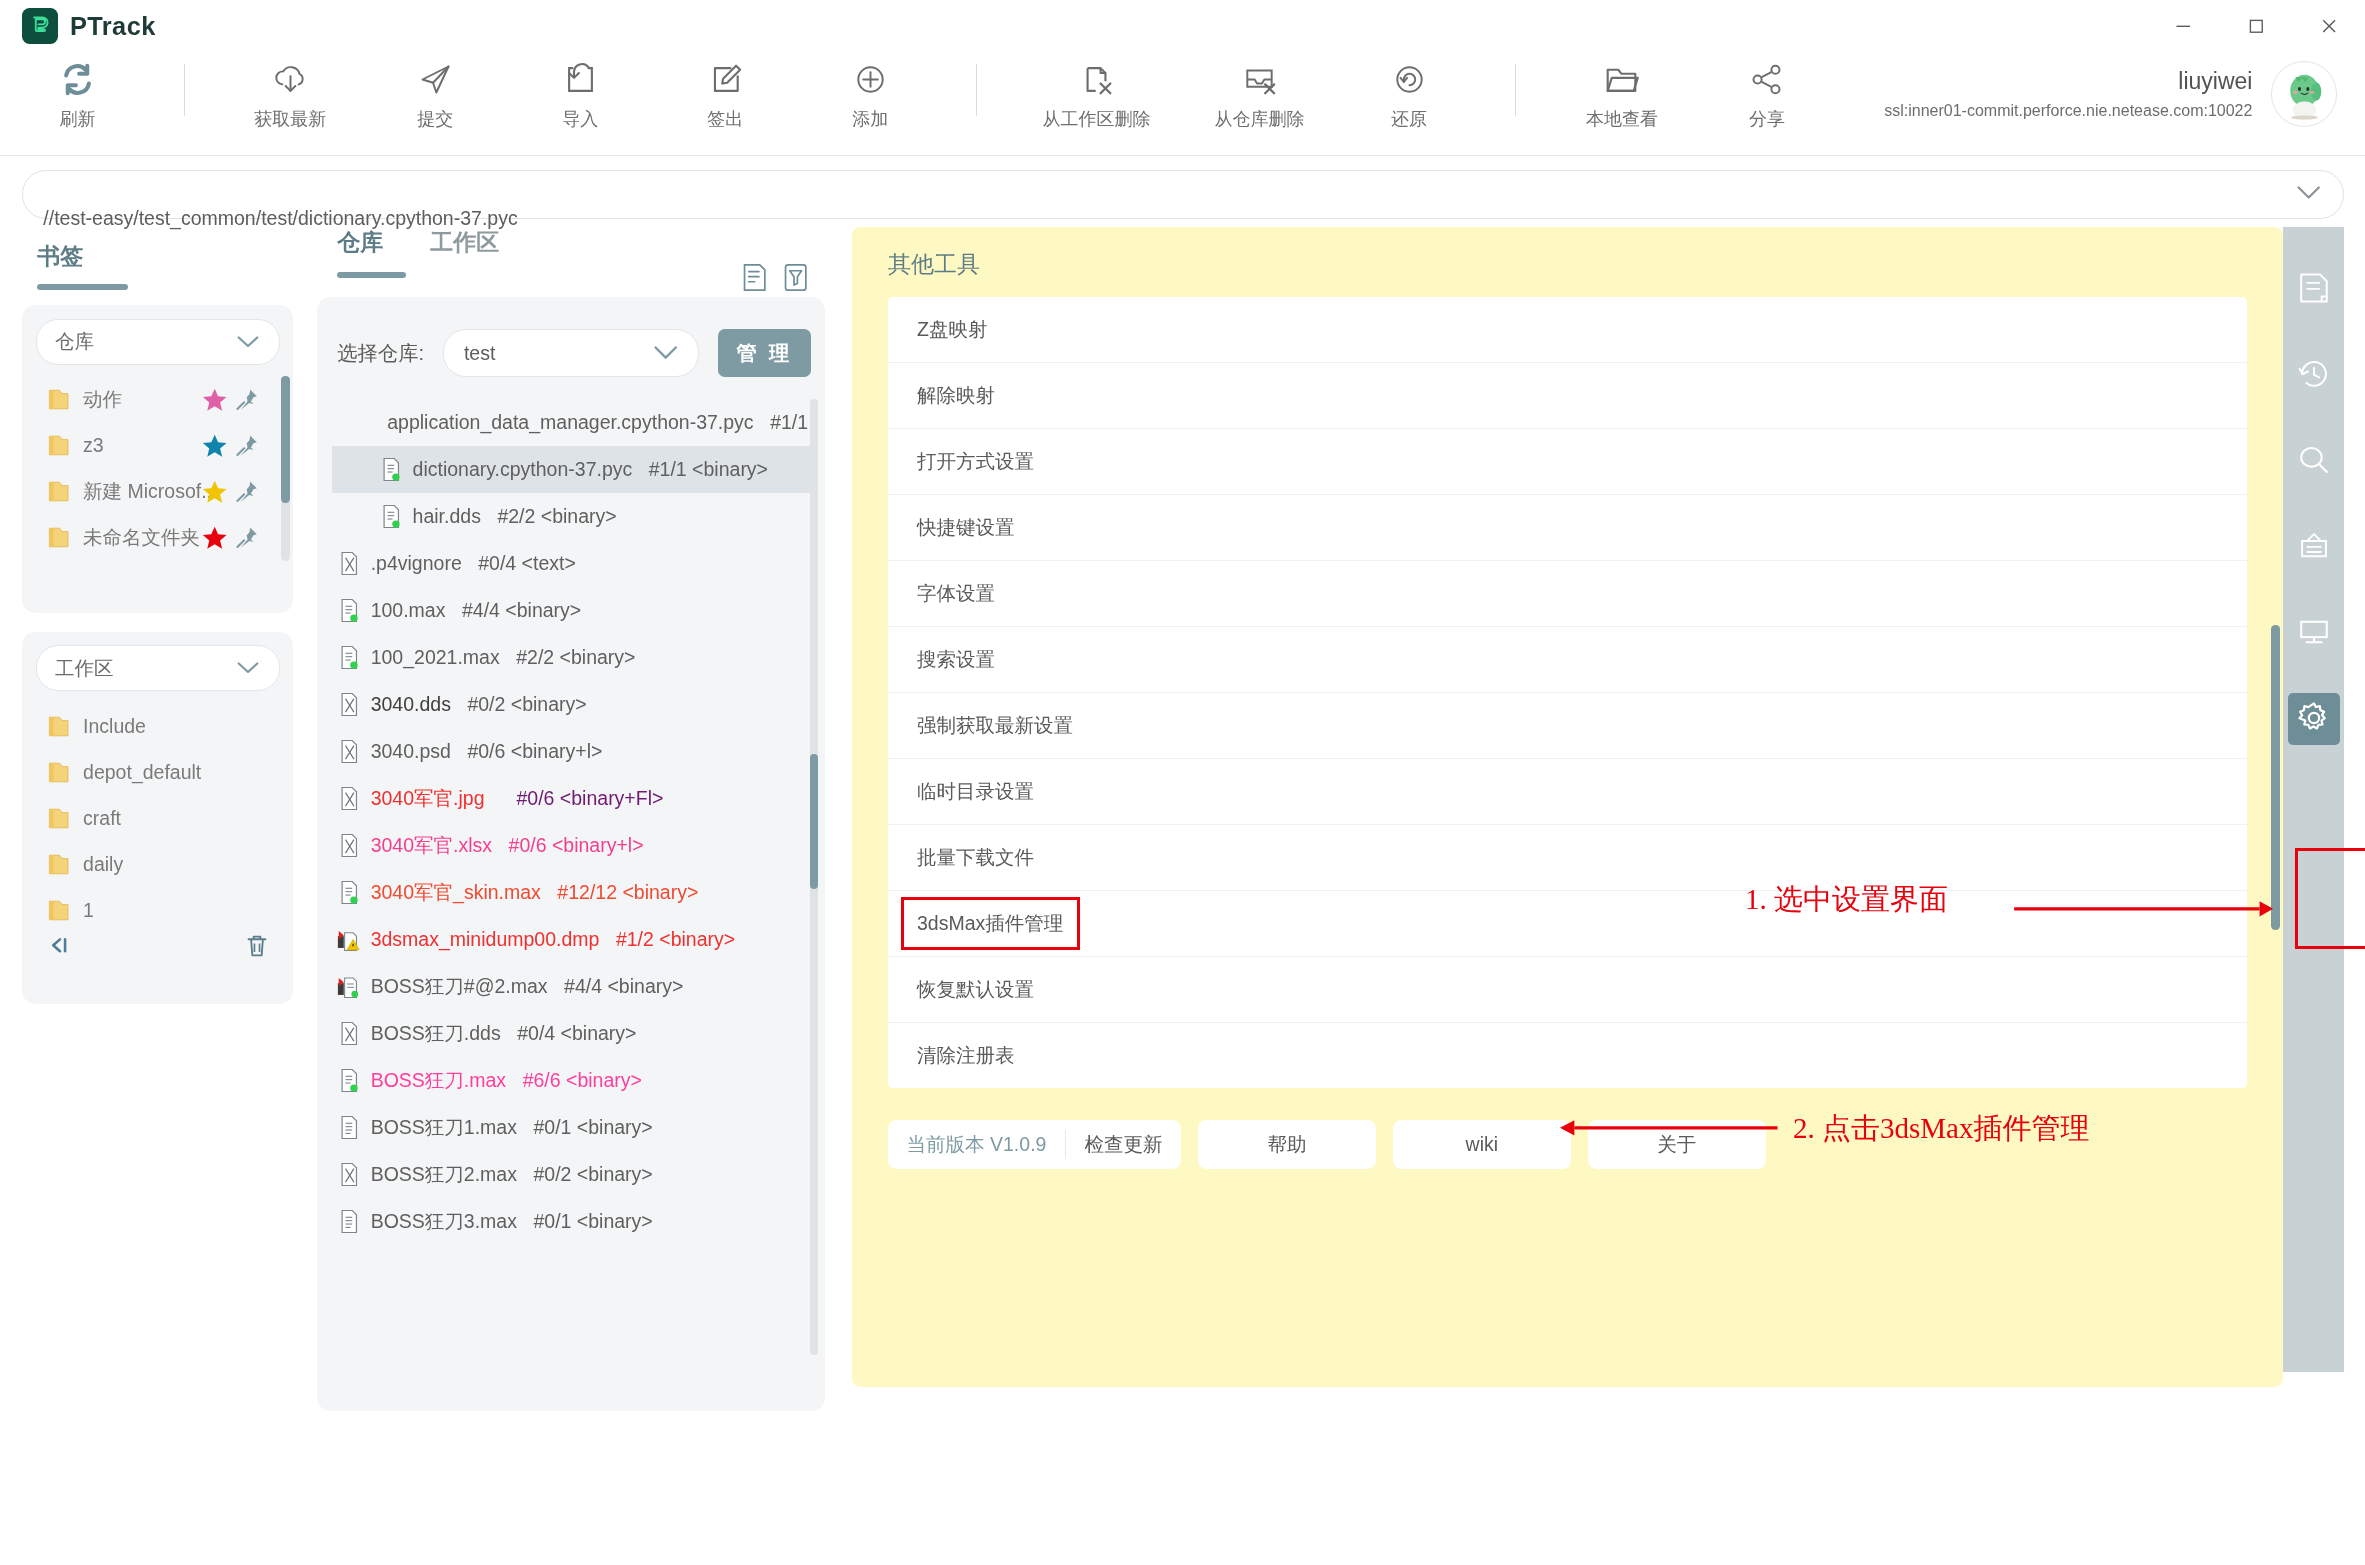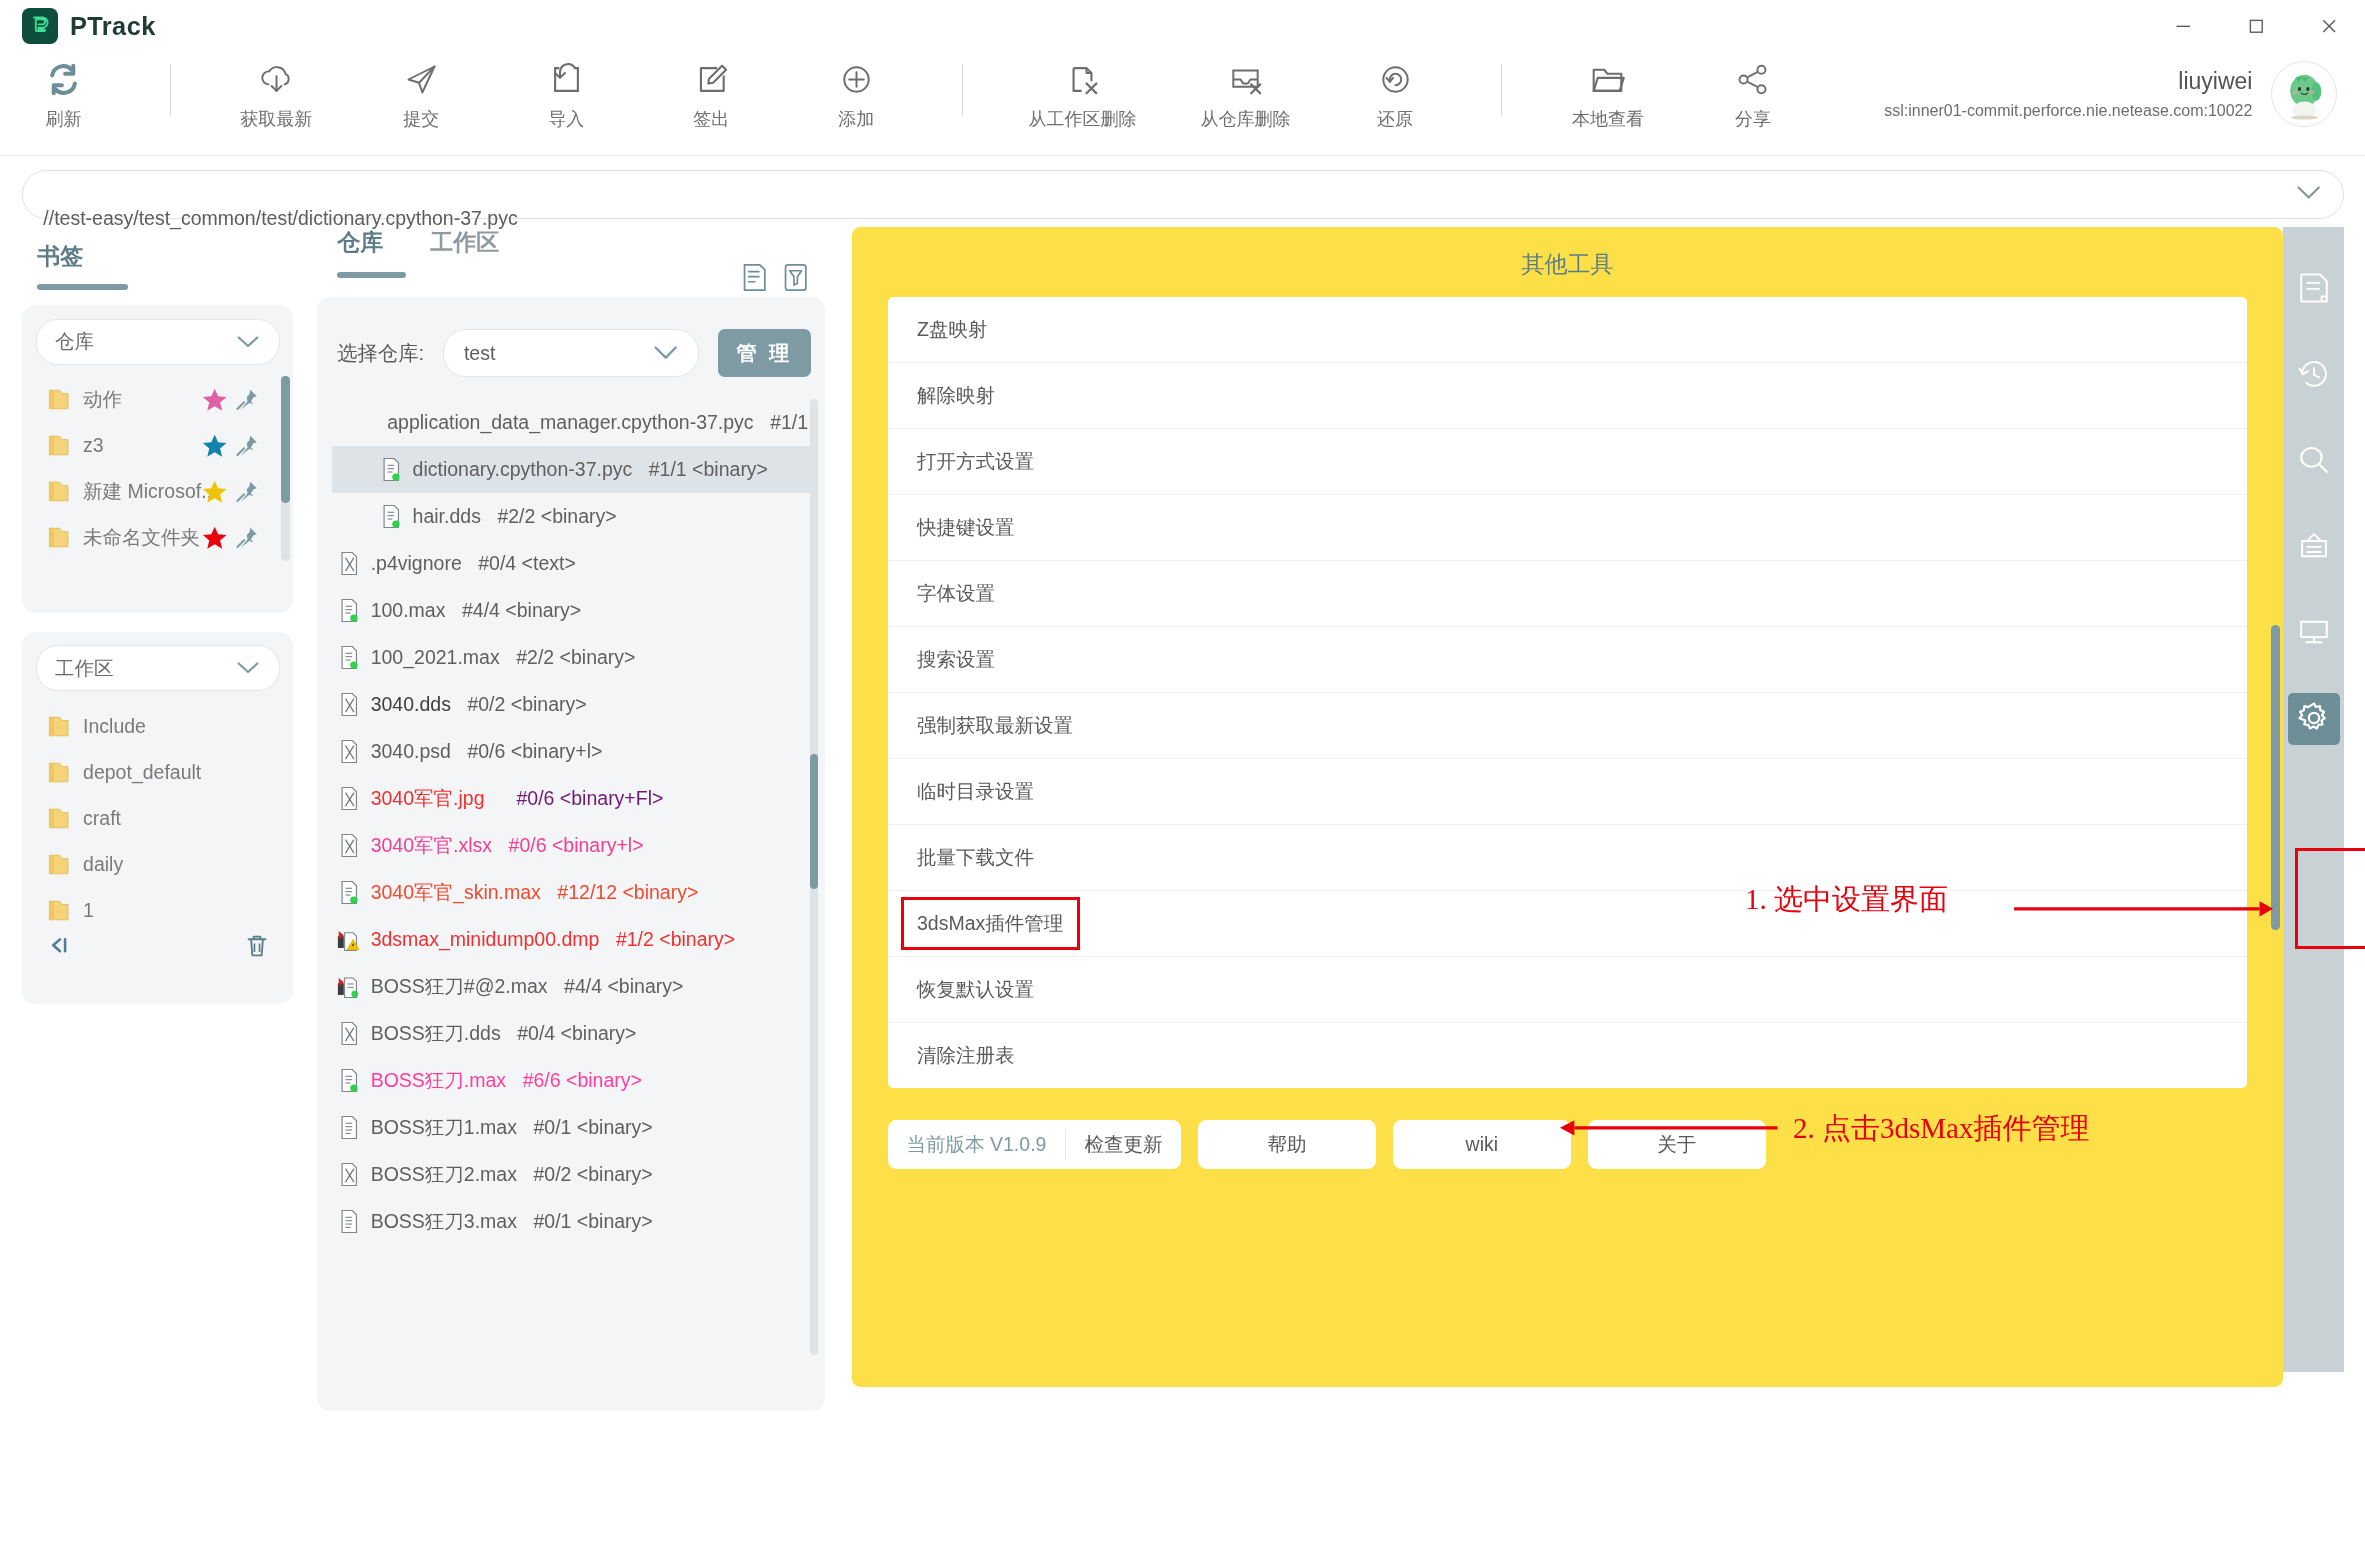--- a/index.html
+++ b/index.html
@@ -21,21 +21,21 @@
   .brand-logo svg{display:block;}
   .brand-name{font-size:25.4px;font-weight:bold;color:#1f3b36;letter-spacing:0.4px;}
   .winbtns{position:absolute;right:0;top:0;height:52px;display:flex;}
   .winbtn{width:73px;height:52px;display:flex;align-items:center;justify-content:center;color:#5b5b5b;}
 
   
   .toolbar{
     height:103px;display:flex;align-items:flex-start;position:relative;
     border-bottom:0.8px solid #e2e6e8;
   }
-  .tb-items{display:flex;align-items:flex-start;padding-left:11px;gap:40px;}
+  .tb-items{display:flex;align-items:flex-start;padding-left:25px;gap:40px;}
   .tb-item{
     width:auto;min-width:81px;padding:6.8px 12px 0;
     display:flex;flex-direction:column;align-items:center;gap:7.6px;cursor:pointer;
   }
   .tb-ico{height:41px;display:flex;align-items:center;justify-content:center;}
   .tb-lbl{font-size:18px;color:#6f6f6f;white-space:nowrap;}
   .tb-sep{width:0.8px;height:52px;background:#d9dde0;margin:12px 13.5px 0;}
   .acct{
     position:absolute;right:0;top:8.5px;display:flex;align-items:center;gap:18.6px;padding-right:29px;
   }
@@ -101,21 +101,21 @@
   }
   .files{margin-top:13.5px;position:relative;height:956px;overflow:hidden;}
   .frow{display:flex;align-items:center;gap:8px;height:47px;font-size:19.5px;white-space:nowrap;cursor:pointer;padding-left:5.1px;}
   .frow.sel{background:#dde3e6;}
   .frow.indent{padding-left:47px;}
   .fname{color:#5f5f5f;}
   .fmeta{color:#5f5f5f;}
 
   
   .col-right{flex:1;margin-left:27px;position:relative;}
-  .rpanel{background:#fde047;border-radius:8.5px;padding:22px 36px 29px;position:relative;min-height:1109px;text-align:center;}
+  .rpanel{background:#fef9c3;border-radius:8.5px;padding:22px 36px 29px;position:relative;min-height:1109px;}
   .rtitle{font-size:23px;color:#5d7c86;padding-bottom:17px;}
   .rlist{background:#fff;border-radius:5.1px;}
   .ritem{
     height:65px;display:flex;align-items:center;padding-left:29px;font-size:19.5px;color:#5a5a5a;
     border-bottom:0.8px solid #f0f1f2;cursor:pointer;position:relative;
   }
   .ritem:last-child{border-bottom:none;}
   .ritem.boxed .ritem-label{
     outline:3.4px solid #e8000d;padding:10.2px 13.5px;margin-left:-13.5px;background:#fff;position:relative;z-index:2;
   }

